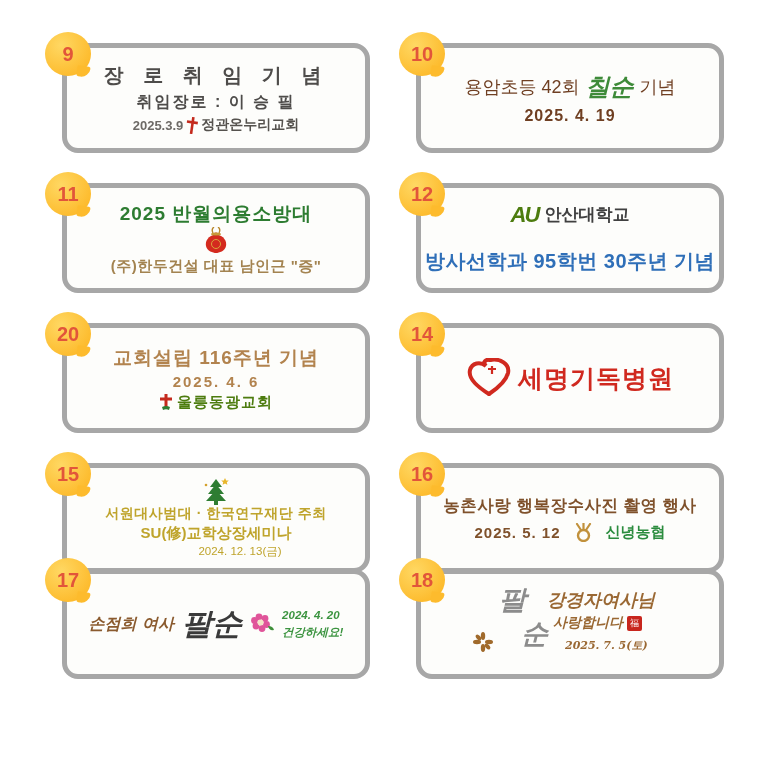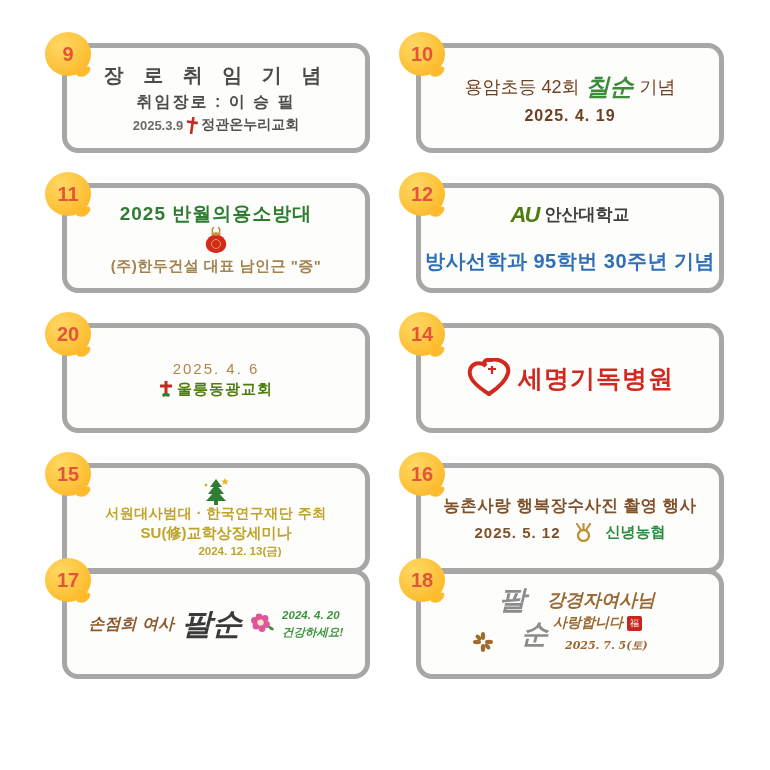--- a/index.html
+++ b/index.html
@@ -30,29 +30,29 @@
   .c10-date{font-size:16px;font-weight:bold;color:#6f3f22;margin-top:4px;letter-spacing:1px;}
   
   .c11-l1,.c11-l2{font-size:19px;font-weight:bold;color:#2d7c31;letter-spacing:1px;}
   .c11-l3{font-size:15px;font-weight:bold;color:#a38350;margin-top:4px;letter-spacing:.5px;}
   
   .c12-au{font-size:22px;font-weight:900;font-style:italic;color:#4d7c0f;letter-spacing:-2px;}
   .c12-l1{font-size:17px;font-weight:bold;color:#404040;}
   .c12-l2{font-size:20px;font-weight:bold;color:#2f6fb8;margin-top:20px;letter-spacing:.5px;}
   
   .c13-l1{font-size:19px;font-weight:bold;color:#b2834e;letter-spacing:1px;}
-  .c13-l2{font-size:15px;font-weight:normal;color:#b2834e;margin-top:2px;letter-spacing:2px;}
+  .c13-l2{font-size:15px;font-weight:bold;color:#b2834e;margin-top:2px;letter-spacing:2px;}
   .c13-l3{margin-top:3px;gap:4px;}
   .c13-org{font-size:15px;font-weight:bold;color:#4d7c0f;letter-spacing:1px;}
   
   .c14-name{font-size:25px;font-weight:900;color:#d0291f;letter-spacing:1px;}
   
   .c15-l1{font-size:14px;font-weight:bold;color:#bfa42c;letter-spacing:.5px;}
   .c15-l2{font-size:15px;font-weight:bold;color:#bfa42c;margin-top:1px;}
-  .c15-l3{font-size:11.5px;font-weight:bold;color:#bfa42c;margin-top:1px;margin-left:48px;}
+  .c15-l3{font-size:11.5px;font-weight:normal;color:#bfa42c;margin-top:1px;margin-left:48px;}
   
   .c16-l1{font-size:16.5px;font-weight:bold;color:#7f512b;letter-spacing:.5px;}
   .c16-l2{margin-top:6px;gap:14px;}
   .c16-date{font-size:15px;font-weight:bold;color:#7f512b;letter-spacing:1px;}
   .c16-org{font-size:15px;font-weight:bold;color:#2b8c3e;}
   
   .c17-row{flex-direction:row;gap:8px;}
   .c17-name{font-size:16px;font-weight:bold;font-style:italic;color:#8a5a2e;
             font-family:"DejaVu Serif",serif;}
   .c17-title{font-size:30px;font-weight:bold;font-style:italic;color:#3a3a3a;
@@ -125,20 +125,21 @@
   <div class="badge">12</div>
   <div class="rowline">
     <span class="c12-au">AU</span>
     <span class="c12-l1">안산대학교</span>
   </div>
   <div class="c12-l2">방사선학과 95학번 30주년 기념</div>
 </div>
 
 <div class="card col1 row3">
   <div class="badge">20</div>
+  <div class="c13-l1">교회설립 116주년 기념</div>
   <div class="c13-l2">2025. 4. 6</div>
   <div class="rowline c13-l3">
     <svg width="14" height="17" viewBox="0 0 14 17">
       <rect x="5.5" y="0" width="3" height="14" fill="#c42a1d"></rect>
       <rect x="1" y="3.5" width="12" height="3" fill="#c42a1d"></rect>
       <path d="M3 13 Q7 11 11 13 L10 16 Q7 14.5 4 16Z" fill="#2e7d32"></path>
     </svg>
     <span class="c13-org">울릉동광교회</span>
   </div>
 </div>

